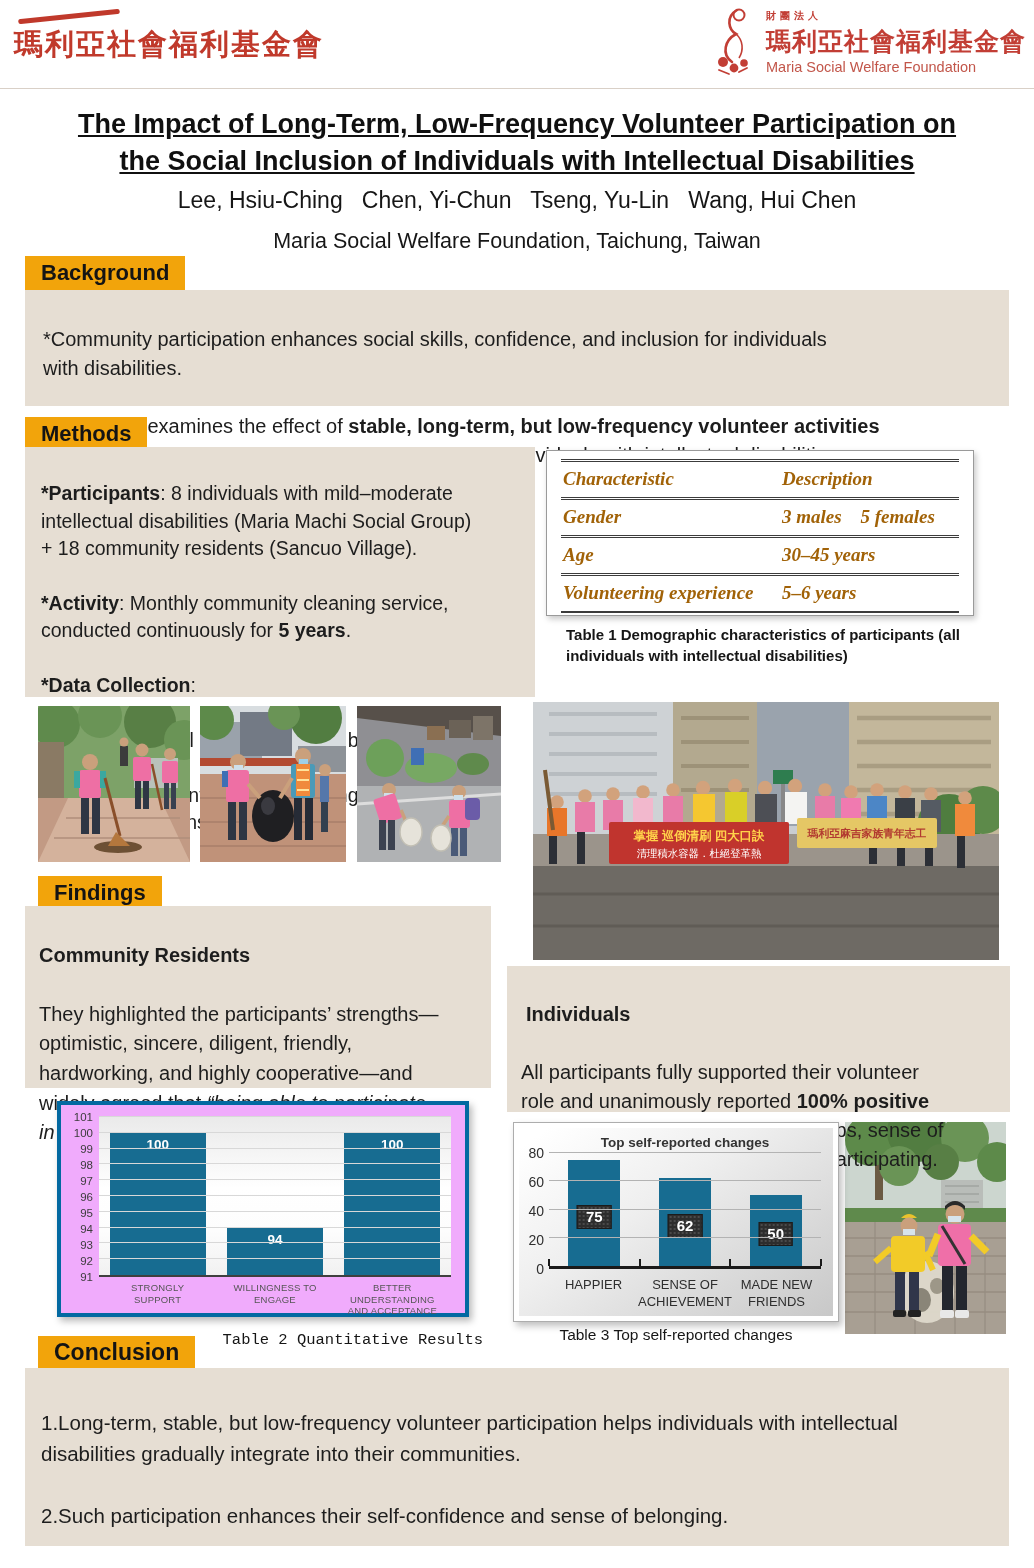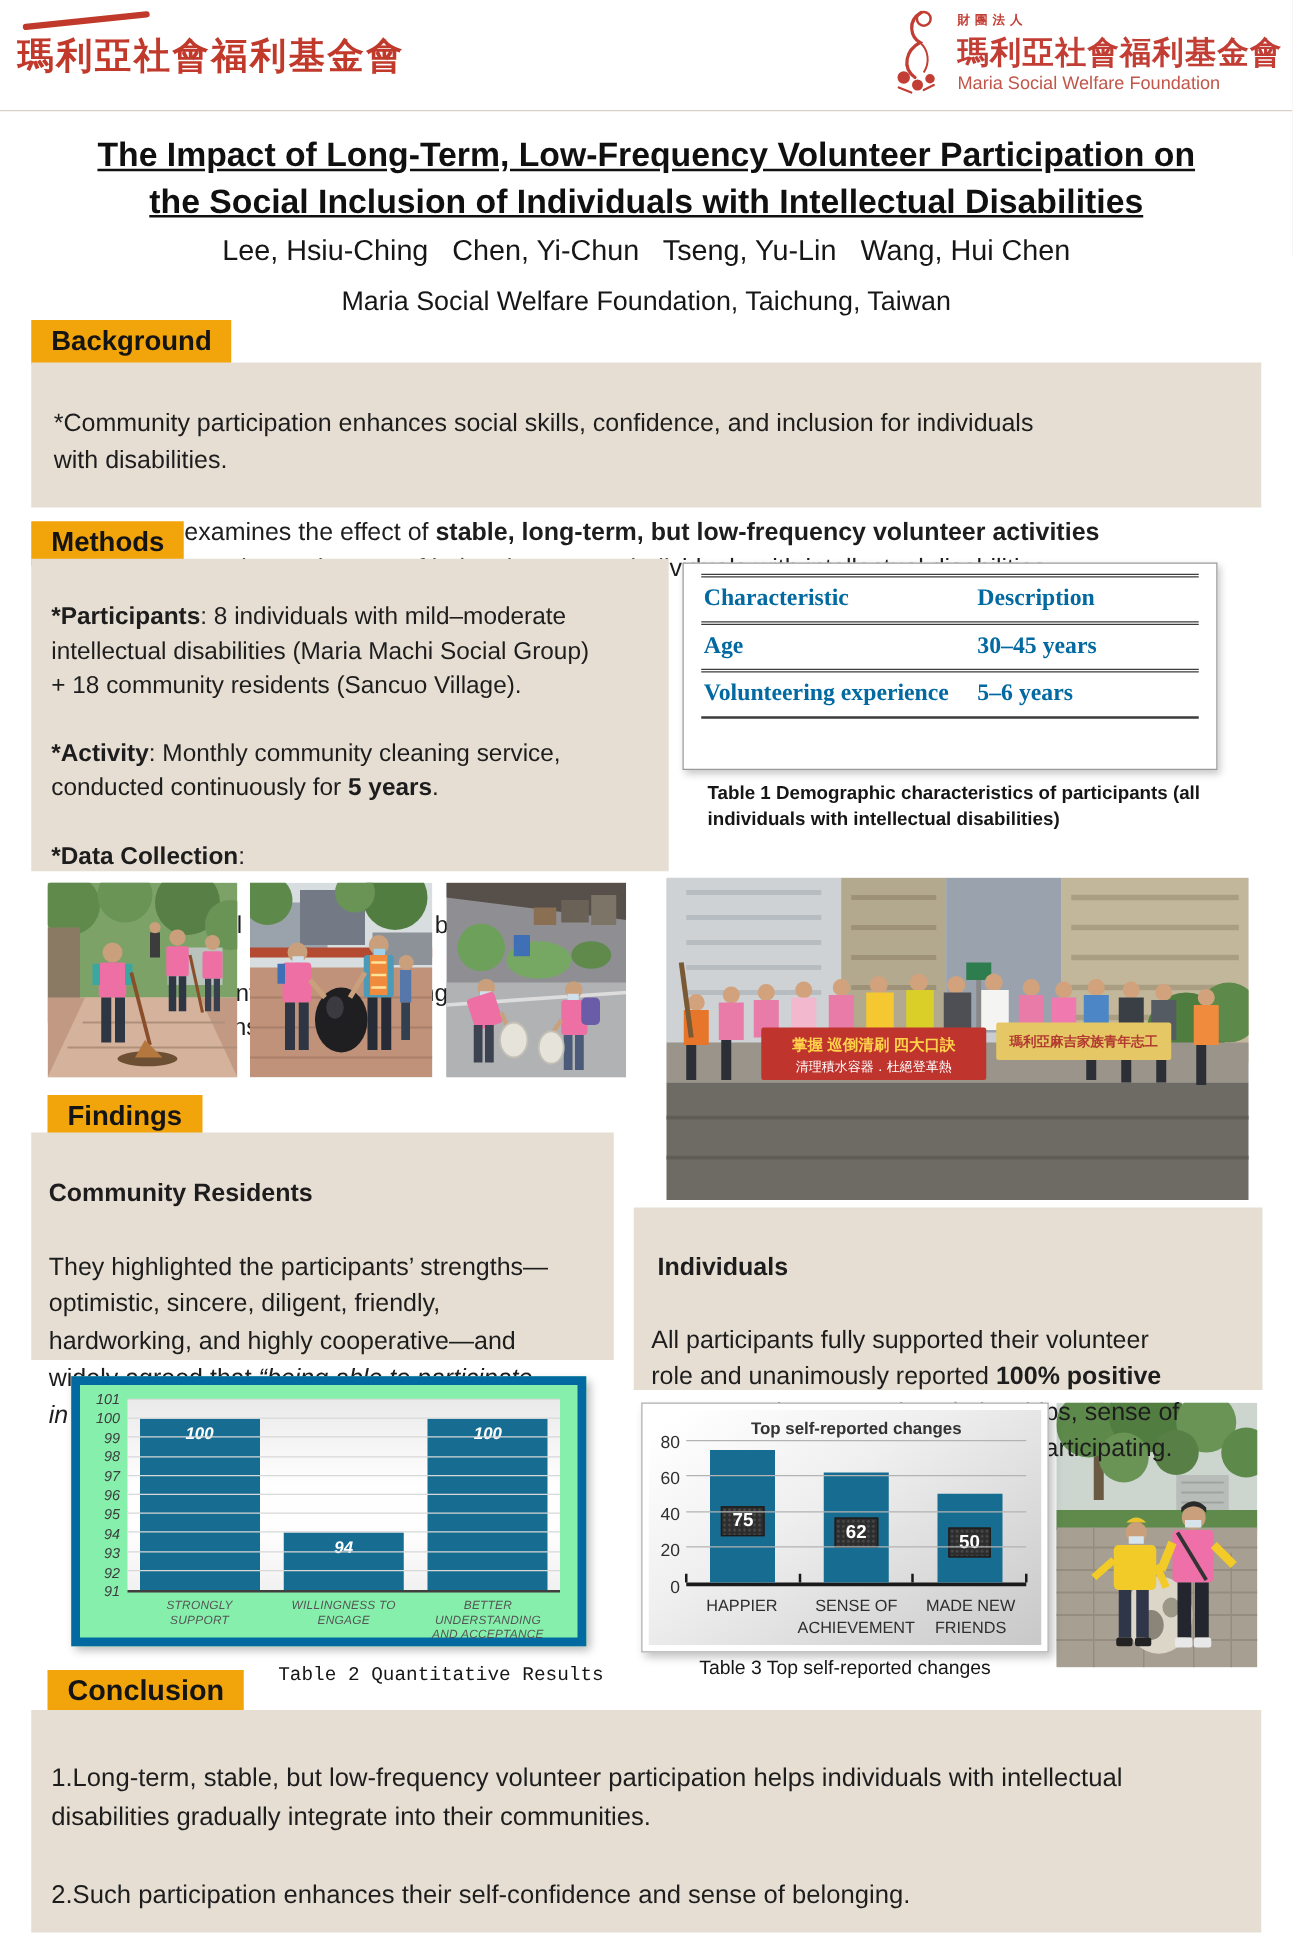--- a/index.html
+++ b/index.html
@@ -40,21 +40,21 @@
   .panel-findings{left:25px;top:906px;width:466px;height:182px;padding:5px 14px;font-size:20px;line-height:29.6px;}
   .panel-individuals{left:507px;top:966px;width:503px;height:146px;padding:5px 14px;font-size:20px;line-height:29px;}
   .panel-conclusion{left:25px;top:1368px;width:984px;height:178px;padding:8px 16px;font-size:20.5px;line-height:31px;}
   .subhead{font-weight:700;}
   .quote{font-style:italic;}
 
   
   .t1wrap{position:absolute;left:546px;top:450px;width:428px;height:166px;background:#fff;
     border:1px solid #9a9a9a;box-shadow:2px 3px 6px rgba(0,0,0,.22);padding:8px 14px 4px;}
   table.t1{width:100%;border-collapse:collapse;font-family:"Liberation Serif","DejaVu Serif",serif;
-    font-weight:700;font-size:19px;color:#0369a1;}
+    font-weight:700;font-size:19px;color:#a16207;font-style:italic;}
   .t1 th,.t1 td{text-align:left;padding:6px 2px 7px;border-bottom:3px double #3c3c3c;white-space:pre-wrap;}
   .t1 thead th{border-top:3px double #3c3c3c;}
   .t1 tbody tr:last-child td{border-bottom:2px solid #3c3c3c;}
   .t1 .c1{width:55%;}
   .t1cap{position:absolute;left:566px;top:625px;width:430px;font-size:15px;font-weight:700;
     line-height:20.5px;color:#161616;white-space:pre-line;}
 
   
   .ph{position:absolute;overflow:hidden;}
   .ph svg{display:block;width:100%;height:100%;}
@@ -70,22 +70,22 @@
   .chart .yaxis{position:relative;}
   .chart .ytick{position:absolute;right:6px;transform:translateY(50%);color:#3c3c3c;}
   .chart .plot{flex:1;position:relative;}
   .chart .gridline{position:absolute;left:0;right:0;height:1px;background:#d8d8d8;}
   .chart .bars{position:absolute;left:0;right:0;top:0;bottom:0;display:flex;justify-content:space-around;align-items:flex-end;}
   .chart .bar{display:flex;justify-content:center;}
   .chart .xaxis{display:flex;}
   .chart .xlab{flex:1;text-align:center;}
   .chart .btick{position:absolute;bottom:0;width:2px;height:7px;background:#1a1a1a;transform:translateX(-50%);}
 
-  .c2{position:absolute;left:57px;top:1101px;width:412px;height:216px;background:#86efac;
-    border:7px solid #0369a1;box-shadow:3px 4px 7px rgba(0,0,0,.28);padding:12px 14px 6px 8px;font-style:italic;}
+  .c2{position:absolute;left:57px;top:1101px;width:412px;height:216px;background:#f0abfc;
+    border:4px solid #0369a1;box-shadow:3px 4px 7px rgba(0,0,0,.28);padding:12px 14px 6px 8px;}
   .c2 .yaxis{width:30px;font-size:11.5px;}
   .c2 .plot{border-bottom:2px solid #3f3f3f;background:linear-gradient(180deg,#eaeaea,#ffffff 45%,#fdfdfd 72%,#f1f1f1);}
   .c2 .bar{width:96px;align-items:flex-start;}
   .c2 .val{color:#fff;font-weight:700;font-size:13.5px;margin-top:4px;}
   .c2 .xaxis{margin-left:30px;padding-top:5px;height:30px;}
   .c2 .xlab{font-size:9.5px;line-height:11.5px;color:#555;padding:0 8px;letter-spacing:.2px;}
 
   .c3out{position:absolute;left:513px;top:1122px;width:326px;height:200px;background:#fff;
     border:1px solid #adadad;box-shadow:3px 4px 7px rgba(0,0,0,.25);padding:5px;}
   .c3{width:100%;height:100%;background:linear-gradient(145deg,#ffffff 5%,#efefef 40%,#c8c8c8 100%);
@@ -164,20 +164,24 @@
 
   <div class="t1wrap">
     <table class="t1">
       <thead>
         <tr>
           <th class="c1">Characteristic</th>
           <th>Description</th>
         </tr>
       </thead>
       <tbody>
+        <tr>
+          <td>Gender</td>
+          <td>3 males    5 females</td>
+        </tr>
         <tr>
           <td>Age</td>
           <td>30–45 years</td>
         </tr>
         <tr>
           <td>Volunteering experience</td>
           <td>5–6 years</td>
         </tr>
       </tbody>
     </table>

